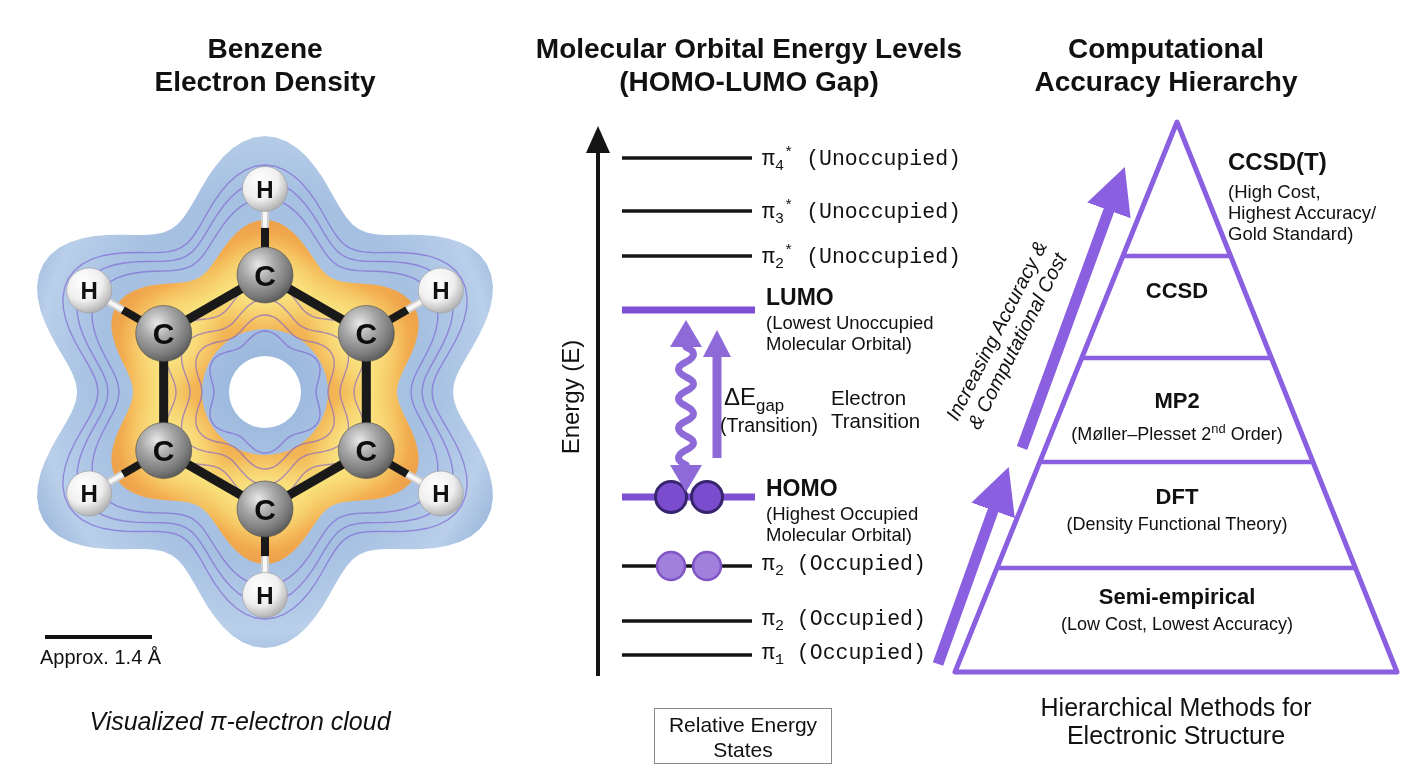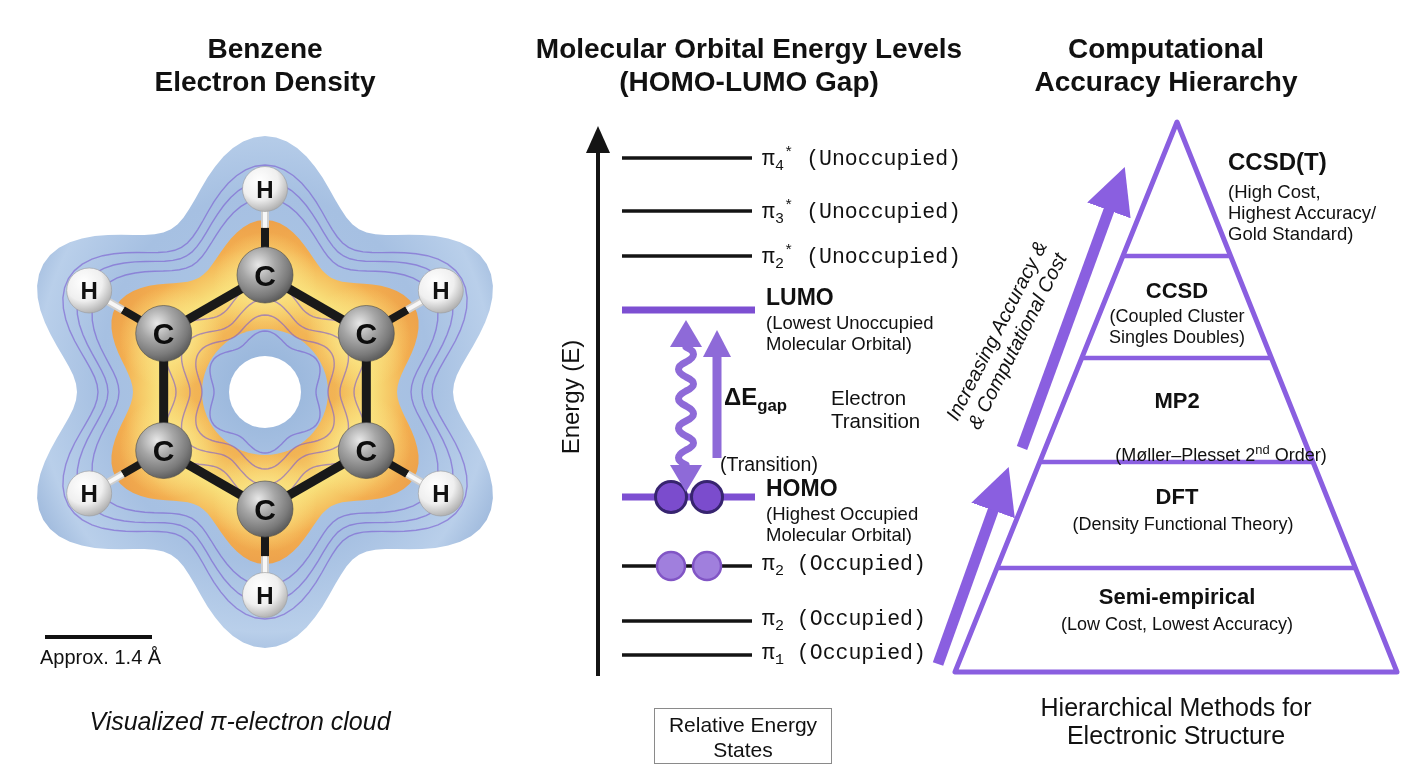--- a/index.html
+++ b/index.html
@@ -12,21 +12,21 @@
   .mo-name{font-weight:bold;font-size:23px;white-space:nowrap;}
   .mo-desc{font-size:18.5px;line-height:21px;white-space:nowrap;}
   .tier-name{font-weight:bold;font-size:22px;white-space:nowrap;transform:translateX(-50%);text-align:left;}
   .tier-desc{font-size:18px;line-height:21px;white-space:nowrap;transform:translateX(-50%);text-align:center;}
   sub{font-size:.7em;}
   sup{font-size:.72em;}
   #legend-box{border:1.5px solid #8a8a8a;text-align:center;font-size:21px;line-height:25px;padding-top:3px;}
   #arrow-label{font-style:italic;font-size:20px;line-height:23px;text-align:center;white-space:nowrap;
                transform:translate(-50%,-50%) rotate(-63deg);}
   #energy-axis-label{font-size:24px;white-space:nowrap;transform:translate(-50%,-50%) rotate(-90deg);}
-  #gap-label{font-weight:bold;font-size:24px;white-space:nowrap;}
+  #gap-label{font-weight:normal;font-size:24px;white-space:nowrap;}
   #gap-paren{font-size:19.5px;white-space:nowrap;}
   #gap-note{font-size:20.5px;line-height:23px;white-space:nowrap;}
   #scale-label{font-size:20px;white-space:nowrap;}
   #apex-name{font-weight:bold;font-size:24px;white-space:nowrap;}
   #apex-desc{font-size:18.5px;line-height:21px;white-space:nowrap;}
 </style>
 </head>
 <body>
 
 <div id="page">
@@ -183,21 +183,21 @@
   </div>
   <div class="abs" id="energy-axis-label" style="left:571px;top:397px;">Energy (E)</div>
 
   <div class="abs mo-name" style="left:766px;top:284px;">LUMO</div>
   <div class="abs mo-desc" style="left:766px;top:312px;">
     <div>(Lowest Unoccupied</div>
     <div>Molecular Orbital)</div>
   </div>
 
   <div class="abs" id="gap-label" style="left:724px;top:383px;"><span>ΔE</span><sub>gap</sub></div>
-  <div class="abs" id="gap-paren" style="left:720px;top:414px;margin-top:39px;">(Transition)</div>
+  <div class="abs" id="gap-paren" style="left:720px;top:414px;">(Transition)</div>
   <div class="abs" id="gap-note" style="left:831px;top:386px;">
     <div>Electron</div>
     <div>Transition</div>
   </div>
 
   <div class="abs mo-name" style="left:766px;top:475px;">HOMO</div>
   <div class="abs mo-desc" style="left:766px;top:503px;">
     <div>(Highest Occupied</div>
     <div>Molecular Orbital)</div>
   </div>
@@ -229,29 +229,25 @@
     <div>Electronic Structure</div>
   </div>
 
 <div class="abs lvl-label" style="left:762px;top:144px;"><span>π</span><sub>4</sub><sup>*</sup><span> (Unoccupied)</span></div>
     <div class="abs lvl-label" style="left:762px;top:197px;"><span>π</span><sub>3</sub><sup>*</sup><span> (Unoccupied)</span></div>
     <div class="abs lvl-label" style="left:762px;top:242px;"><span>π</span><sub>2</sub><sup>*</sup><span> (Unoccupied)</span></div>
     <div class="abs lvl-label" style="left:762px;top:552px;"><span>π</span><sub>2</sub><span> (Occupied)</span></div>
     <div class="abs lvl-label" style="left:762px;top:607px;"><span>π</span><sub>2</sub><span> (Occupied)</span></div>
     <div class="abs lvl-label" style="left:762px;top:641px;"><span>π</span><sub>1</sub><span> (Occupied)</span></div>
     <div class="abs tier-name" style="left:1177px;top:278px;">CCSD</div>
-    <div class="abs tier-desc" style="left:1177px;top:306px;">
-      <div><span>(Coupled Cluster</span></div>
-      <div><span>Singles Doubles)</span></div>
-    </div>
     <div class="abs tier-name" style="left:1177px;top:388px;">MP2</div>
-    <div class="abs tier-desc" style="left:1177px;top:439px;margin-left:44px;">
+    <div class="abs tier-desc" style="left:1177px;top:418px;">
       <div><span>(Møller–Plesset 2</span><sup>nd</sup><span> Order)</span></div>
     </div>
     <div class="abs tier-name" style="left:1177px;top:484px;">DFT</div>
-    <div class="abs tier-desc" style="left:1177px;top:514px;margin-left:6px;">
+    <div class="abs tier-desc" style="left:1177px;top:514px;">
       <div><span>(Density Functional Theory)</span></div>
     </div>
     <div class="abs tier-name" style="left:1177px;top:584px;">Semi-empirical</div>
     <div class="abs tier-desc" style="left:1177px;top:614px;">
       <div><span>(Low Cost, Lowest Accuracy)</span></div>
     </div>
   </div>
 
 </body></html>

